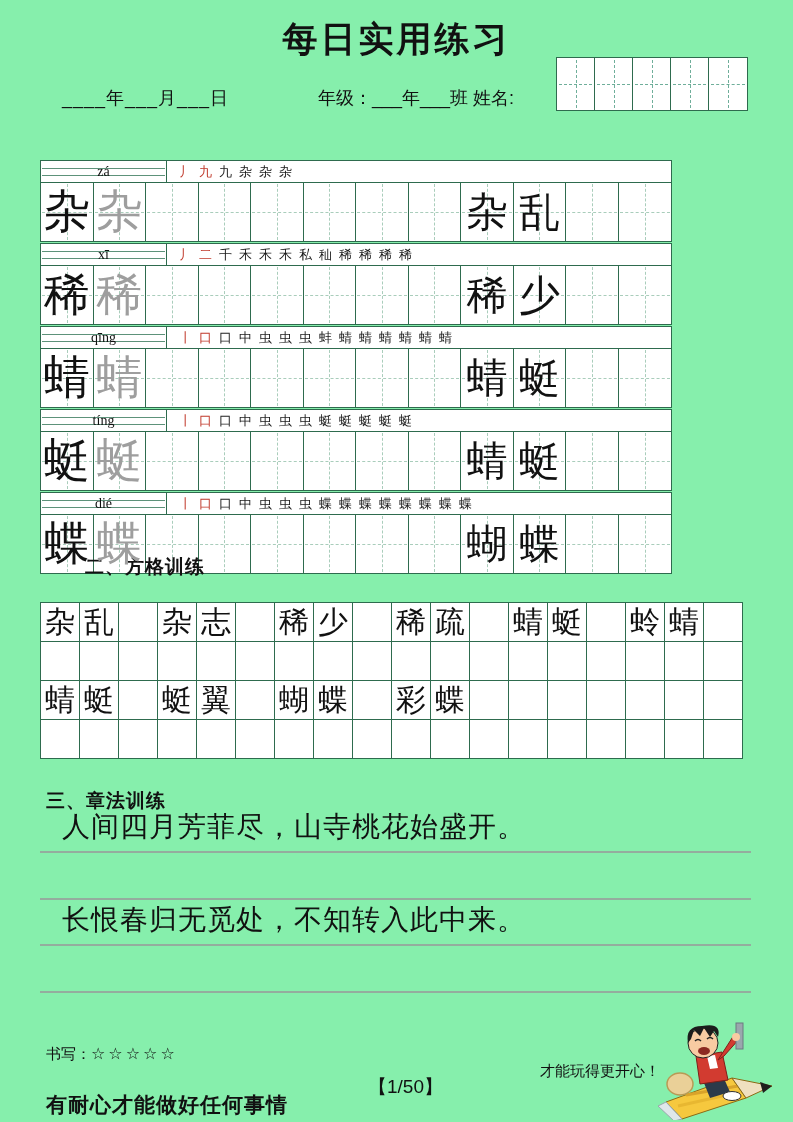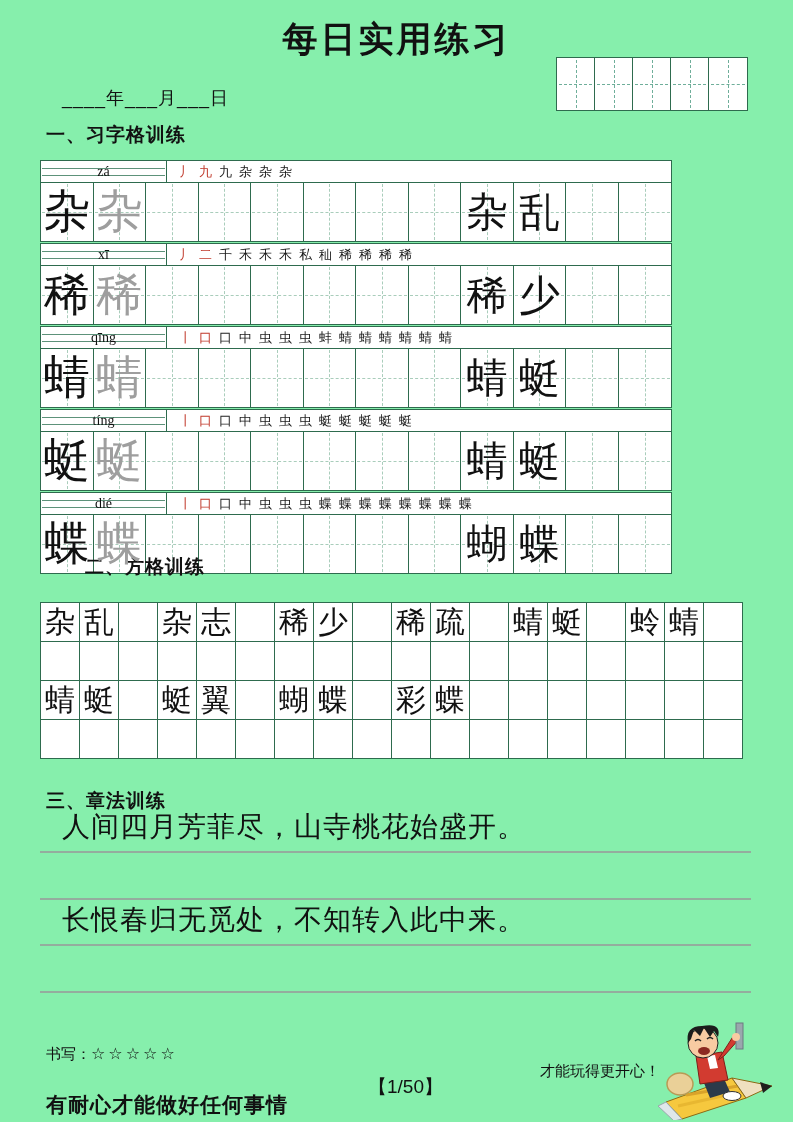--- a/index.html
+++ b/index.html
@@ -72,29 +72,29 @@
   .mascot{position:absolute;top:1022px;left:652px;width:136px;height:98px;}
 </style>
 </head>
 <body>
 
 <div class="page">
 
   <div class="title">每日实用练习</div>
 
   <div class="date-blank">____年___月___日</div>
+  <div class="class-blank">年级：___年___班 姓名:</div>
   <div class="name-grid">
       <div class="name-cell"></div>
       <div class="name-cell"></div>
       <div class="name-cell"></div>
       <div class="name-cell"></div>
       <div class="name-cell"></div>
     </div>
 
-  <div class="sec-heading" id="s1-heading">一、习字格训练</div>
   <div class="practice">
       <div class="prow">
         <div class="pbar">
           <div class="pinyin-box">
             <span class="pinyin">zá</span>
           </div>
           <div class="strokes">
             <span class="red">丿</span>
             <span class="red">九</span>
             <span>九</span>

